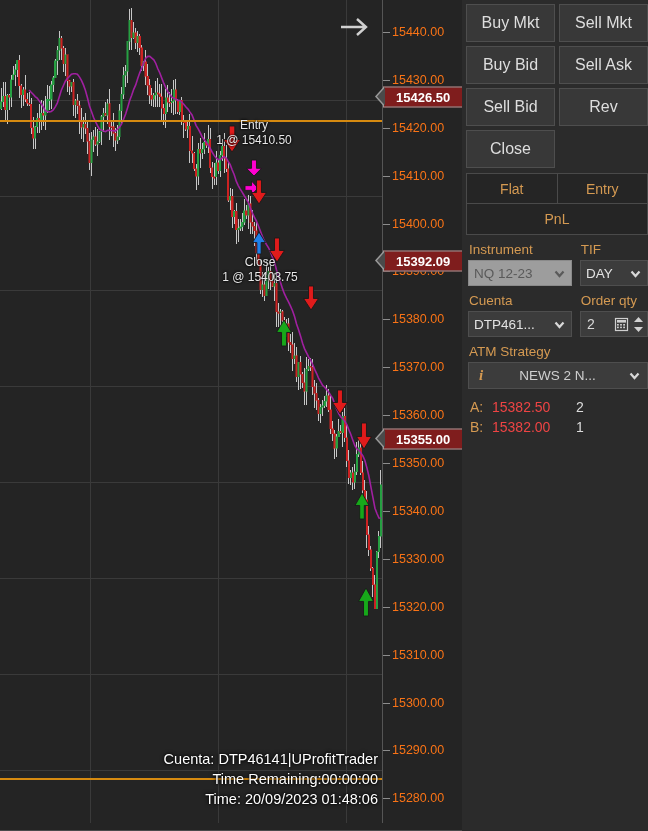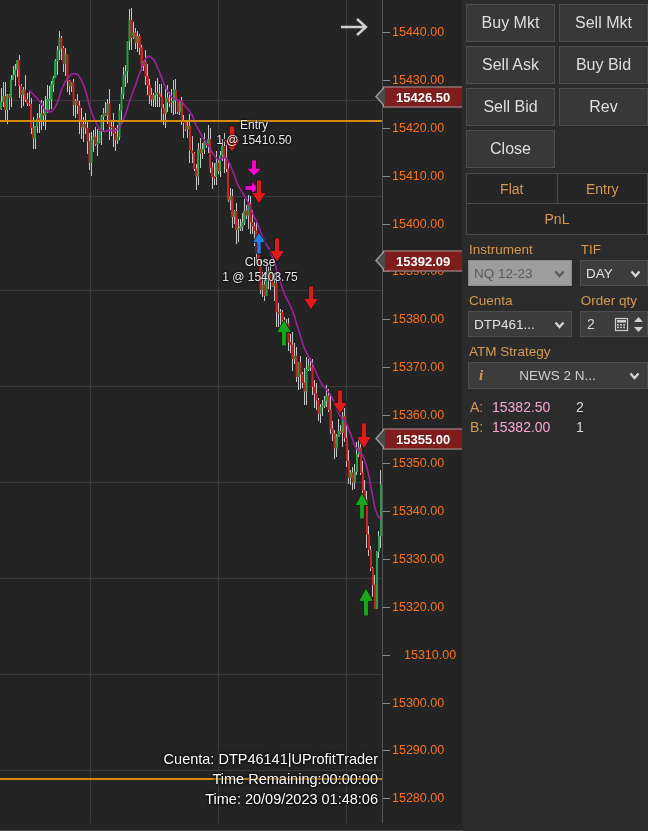--- a/index.html
+++ b/index.html
@@ -270,21 +270,21 @@
     white-space: nowrap;
   }
 
   .ab-row {
     display: flex;
     align-items: baseline;
     padding: 4px 0 0 8px;
     font-size: 14px;
   }
   .ab-key { color: #d59a52; width: 22px; }
-  .ab-price { color: #f9a8d4; width: 84px; }
+  .ab-price { color: #ef4444; width: 84px; }
   .ab-qty { color: #dcdcdc; }
 </style>
 </head>
 <body>
 
 <div id="root">
 
   <div class="chart-wrap">
 
     <div class="chart-plot">
@@ -745,21 +745,21 @@
           <div class="axis-label" style="top: 415.15px;">15360.00</div>
           <div class="axis-tick" style="top: 463.05px;"></div>
           <div class="axis-label" style="top: 463.05px;">15350.00</div>
           <div class="axis-tick" style="top: 510.95px;"></div>
           <div class="axis-label" style="top: 510.95px;">15340.00</div>
           <div class="axis-tick" style="top: 558.85px;"></div>
           <div class="axis-label" style="top: 558.85px;">15330.00</div>
           <div class="axis-tick" style="top: 606.75px;"></div>
           <div class="axis-label" style="top: 606.75px;">15320.00</div>
           <div class="axis-tick" style="top: 654.65px;"></div>
-          <div class="axis-label" style="top: 654.65px; margin-left: 12px;">15310.00</div>
+          <div class="axis-label" style="top: 654.65px;">15310.00</div>
           <div class="axis-tick" style="top: 702.55px;"></div>
           <div class="axis-label" style="top: 702.55px;">15300.00</div>
           <div class="axis-tick" style="top: 750.45px;"></div>
           <div class="axis-label" style="top: 750.45px;">15290.00</div>
           <div class="axis-tick" style="top: 798.35px;"></div>
           <div class="axis-label" style="top: 798.35px;">15280.00</div>
         </div>
       <div id="axis-tags">
           <div class="price-tag" style="top: 96.615px;">15426.50</div>
           <div class="price-tag" style="top: 261.439px;">15392.09</div>
@@ -774,22 +774,22 @@
     </div>
 
     <div class="chart-bottom-border"></div>
   </div>
 
   <div class="panel">
 
     <div class="btn-grid" id="order-buttons">
         <div class="order-btn">Buy Mkt</div>
         <div class="order-btn">Sell Mkt</div>
+        <div class="order-btn">Buy Bid</div>
         <div class="order-btn">Sell Ask</div>
-        <div class="order-btn">Buy Bid</div>
         <div class="order-btn">Sell Bid</div>
         <div class="order-btn">Rev</div>
         <div class="order-btn">Close</div>
       </div>
 
     <div class="tab-row">
       <div class="tab-btn">Flat</div>
       <div class="tab-btn">Entry</div>
     </div>
     <div class="pnl-btn">PnL</div>

